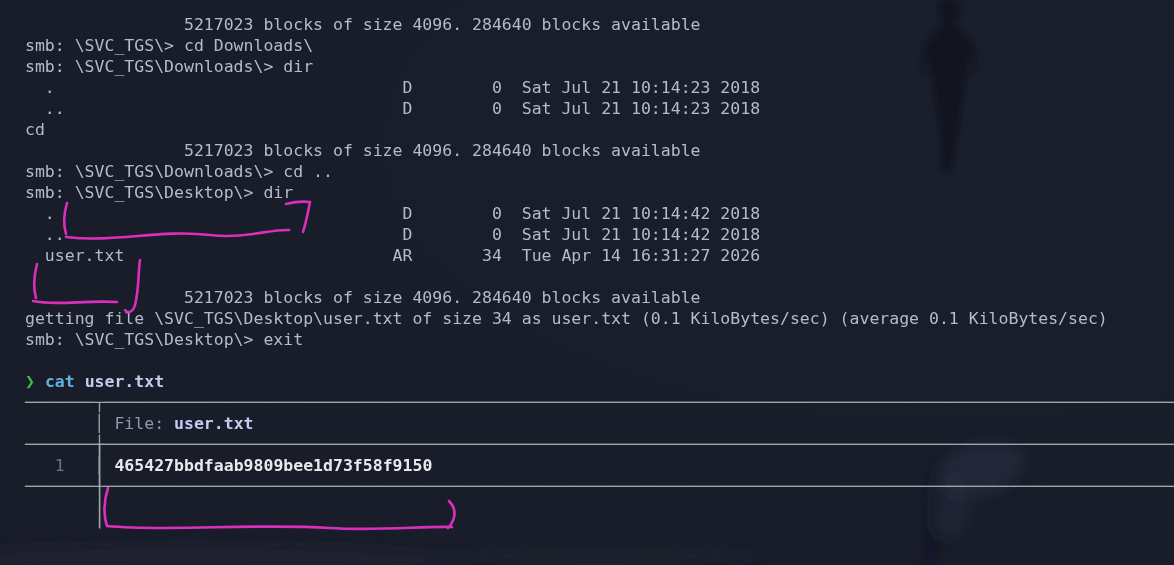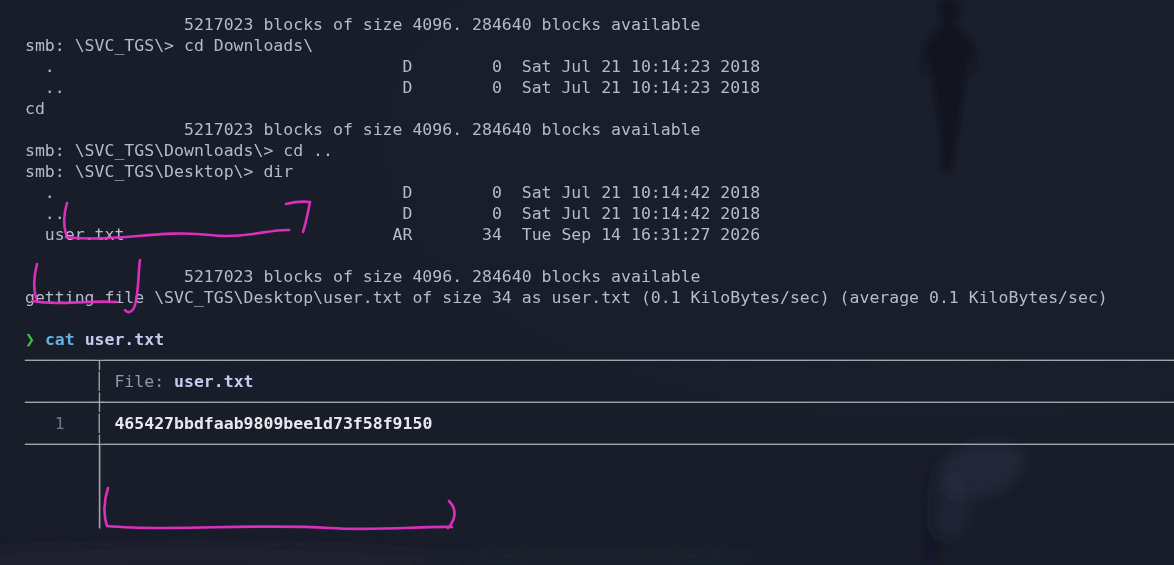--- a/index.html
+++ b/index.html
@@ -56,32 +56,34 @@
     <ellipse cx="950" cy="505" rx="20" ry="34" fill="#272d3e" opacity="0.45"></ellipse>
     <path d="M940,462 C934,495 932,530 931,565" stroke="#0e1120" stroke-width="6" opacity="0.6"></path>
     <ellipse cx="190" cy="560" rx="270" ry="16" fill="#232836" opacity="0.4"></ellipse>
     <ellipse cx="600" cy="556" rx="160" ry="10" fill="#232836" opacity="0.3"></ellipse>
   </g>
 </svg>
 
 <div id="terminal">
     <div class="line"><span class="st-text">                5217023 blocks of size 4096. 284640 blocks available</span></div>
     <div class="line"><span class="st-text">smb: \SVC_TGS\&gt; cd Downloads\</span></div>
+    <div class="line"><span class="st-text">smb: \SVC_TGS\Downloads\&gt; dir</span></div>
     <div class="line"><span class="st-text">  .                                   D        0  Sat Jul 21 10:14:23 2018</span></div>
     <div class="line"><span class="st-text">  ..                                  D        0  Sat Jul 21 10:14:23 2018</span></div>
     <div class="line"><span class="st-text">cd</span></div>
     <div class="line"><span class="st-text">                5217023 blocks of size 4096. 284640 blocks available</span></div>
     <div class="line"><span class="st-text">smb: \SVC_TGS\Downloads\&gt; cd ..</span></div>
     <div class="line"><span class="st-text">smb: \SVC_TGS\Desktop\&gt; dir</span></div>
     <div class="line"><span class="st-text">  .                                   D        0  Sat Jul 21 10:14:42 2018</span></div>
     <div class="line"><span class="st-text">  ..                                  D        0  Sat Jul 21 10:14:42 2018</span></div>
-    <div class="line"><span class="st-text">  user.txt                           AR       34  Tue Sep 14 16:31:27 2026</span></div>
+    <div class="line"><span class="st-text">  user.txt                           AR       34  Tue Apr 14 16:31:27 2026</span></div>
     <div class="line">&nbsp;</div>
     <div class="line"><span class="st-text">                5217023 blocks of size 4096. 284640 blocks available</span></div>
     <div class="line"><span class="st-text">getting file \SVC_TGS\Desktop\user.txt of size 34 as user.txt (0.1 KiloBytes/sec) (average 0.1 KiloBytes/sec)</span></div>
+    <div class="line"><span class="st-text">smb: \SVC_TGS\Desktop\&gt; exit</span></div>
     <div class="line">&nbsp;</div>
     <div class="line"><span class="st-green">❯</span><span class="st-text"> </span><span class="st-cyan">cat</span><span class="st-text"> </span><span class="st-lavender">user.txt</span></div>
     <div class="line"><span class="st-rule">───────┬────────────────────────────────────────────────────────────────────────────────────────────────────────────</span></div>
     <div class="line"><span class="st-rule">       │</span><span class="st-gray"> File: </span><span class="st-lavender">user.txt</span></div>
     <div class="line"><span class="st-rule">───────┼────────────────────────────────────────────────────────────────────────────────────────────────────────────</span></div>
     <div class="line"><span class="st-line_number">   1</span><span class="st-rule">   │</span><span class="st-bright"> 465427bbdfaab9809bee1d73f58f9150</span></div>
     <div class="line"><span class="st-rule">───────┴────────────────────────────────────────────────────────────────────────────────────────────────────────────</span></div>
     <div class="line">&nbsp;</div>
   </div>
 

